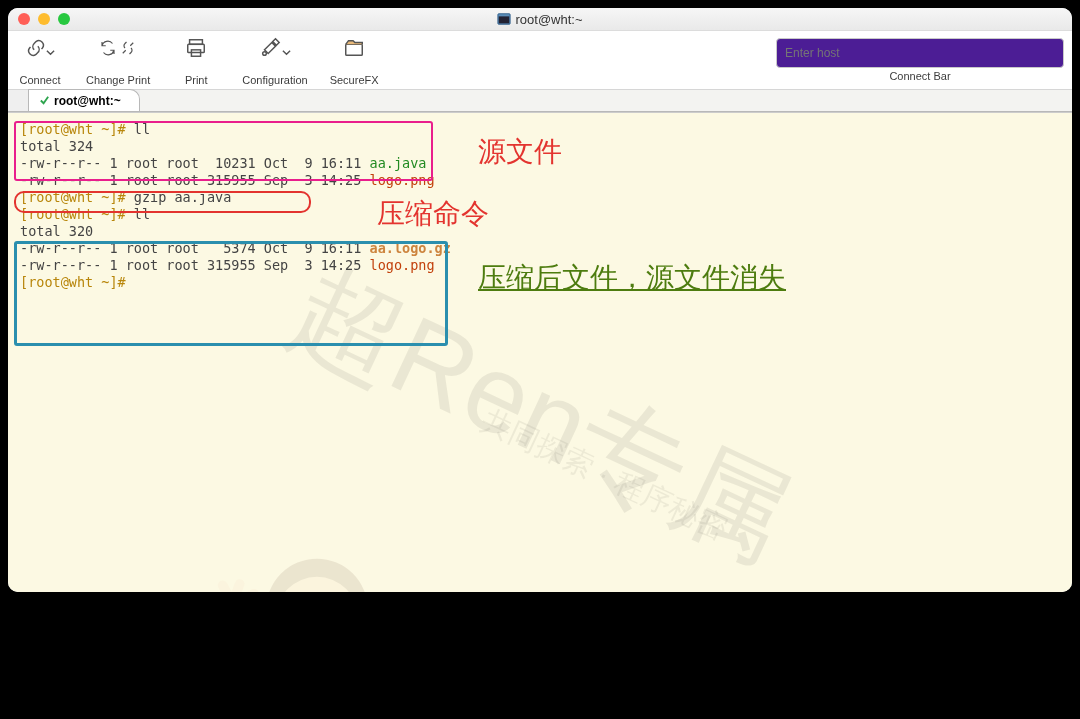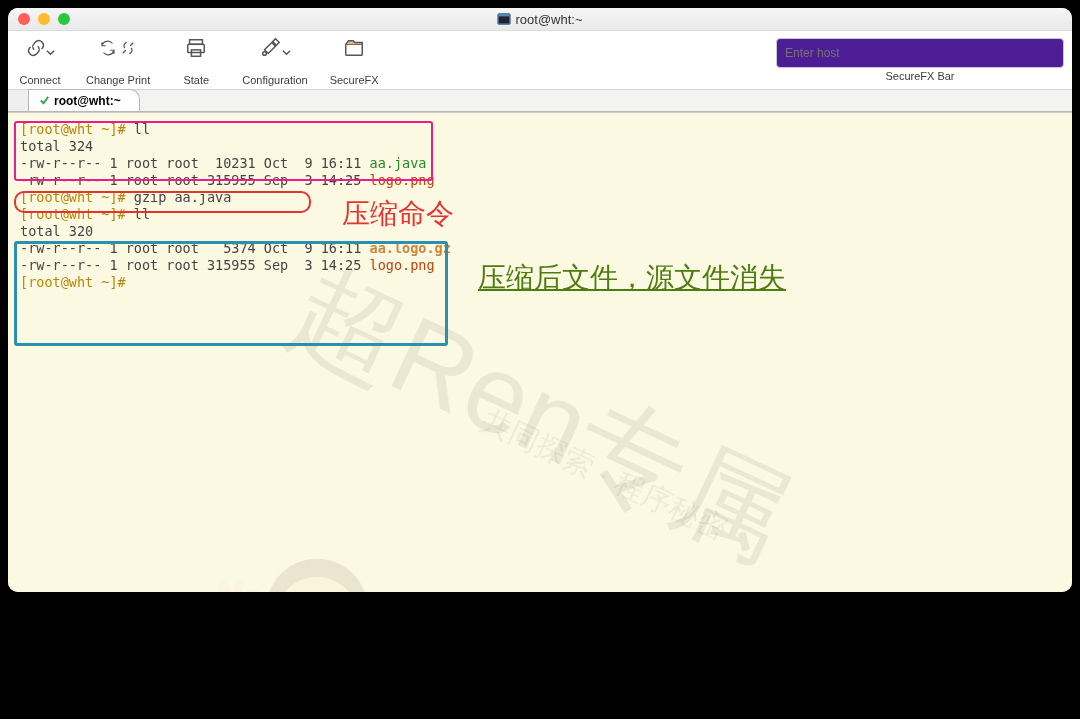--- a/index.html
+++ b/index.html
@@ -94,21 +94,21 @@
       <span>Change Print</span>
     </div>
     <div class="tbtn">
       <span class="icon">
           <svg viewBox="0 0 24 24">
             <rect x="5" y="3" width="14" height="5"></rect>
             <rect x="3" y="8" width="18" height="9" rx="1"></rect>
             <rect x="7" y="14" width="10" height="7"></rect>
           </svg>
         </span>
-      <span>State</span>
+      <span>Print</span>
     </div>
     <div class="tbtn">
       <span class="icon">
           <svg viewBox="0 0 24 24">
             <path d="M14 6l4 4-8 8-4-4zM18 2l4 4-3 3-4-4z"></path>
             <circle cx="6" cy="18" r="2"></circle>
           </svg>
           <svg style="width:9px;height:9px;margin-left:-1px;margin-top:10px" viewBox="0 0 10 10">
             <path d="M1 3l4 4 4-4"></path>
           </svg>
@@ -120,21 +120,21 @@
           <svg viewBox="0 0 24 24" fill="#d08a3a" stroke="#a0622a">
             <rect x="3" y="8" width="18" height="12" rx="1"></rect>
             <path d="M3 8l3-4h5l2 2h8v2" fill="#e8b878"></path>
           </svg>
         </span>
       <span>SecureFX</span>
     </div>
     <div class="spacer"></div>
     <div class="cbar">
       <input class="host-input" placeholder="Enter host" style="">
-      <span class="cbar-label">SecureFX Bar</span>
+      <span class="cbar-label">Connect Bar</span>
     </div>
   </div>
 
   <div class="tabstrip">
     <div class="tab">
       <svg viewBox="0 0 12 12">
           <path d="M2 6l3 3 5-7" stroke="#2da44e" stroke-width="2" fill="none"></path>
         </svg>
       <span class="tab-label">root@wht:~</span>
     </div>
@@ -170,17 +170,18 @@
 total 320
 -rw-r--r-- 1 root root   5374 Oct  9 16:11 <span class="orange">aa.logo.gz</span>
 -rw-r--r-- 1 root root 315955 Sep  3 14:25 <span class="blue">logo.png</span>
 <span class="gold">[root@wht ~]# </span>
 </div>
 
     <div class="annot-box pink" style="left:6px;top:8px;width:415px;height:56px"></div>
     <div class="annot-box redoval" style="left:6px;top:78px;width:293px;height:18px"></div>
     <div class="annot-box teal" style="left:6px;top:128px;width:428px;height:99px"></div>
 
-    <div class="annot-text at-red" style="left:334px;top:82px">压缩命令</div>
+    <div class="annot-text at-red" style="left:470px;top:20px">源文件</div>
+    <div class="annot-text at-red" style="left:369px;top:82px">压缩命令</div>
     <div class="annot-text at-blue" style="left:470px;top:146px">压缩后文件，源文件消失</div>
   </div>
 
 </div>
 
 </body></html>

